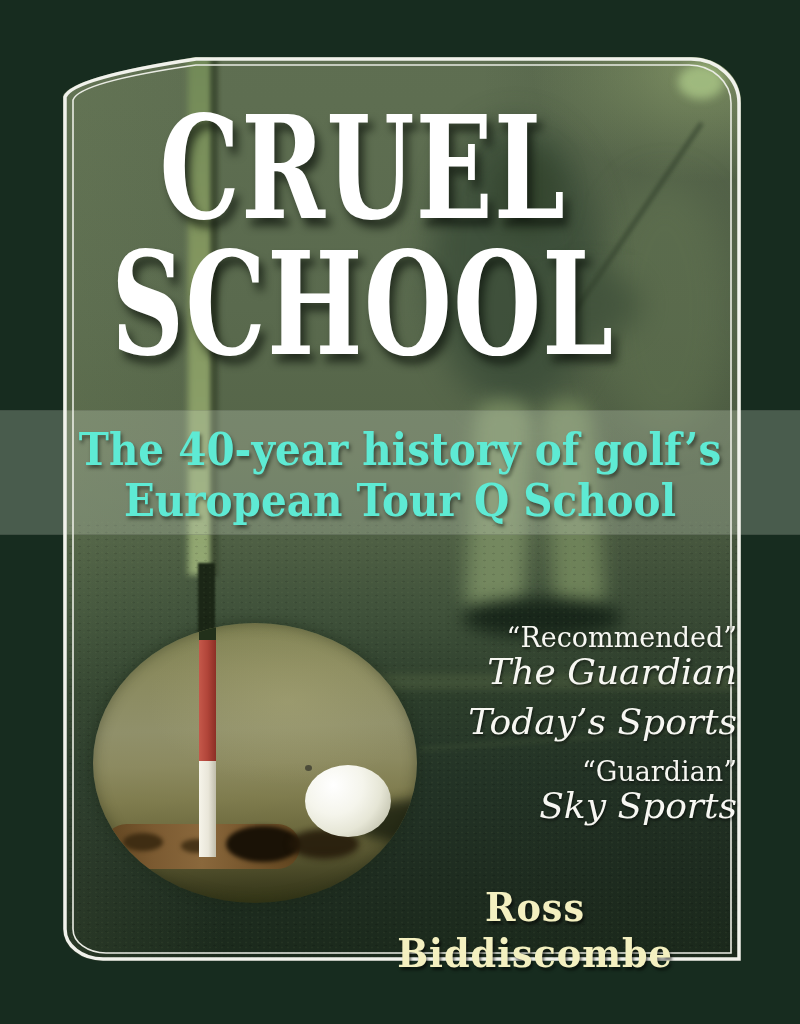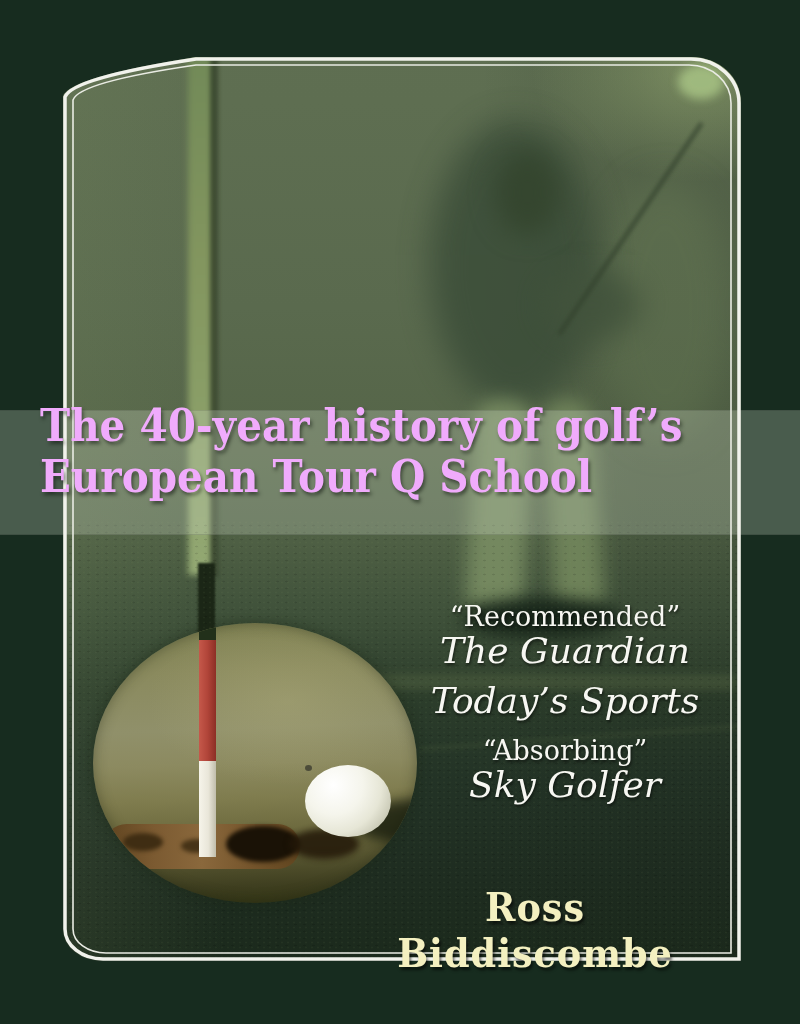--- a/index.html
+++ b/index.html
@@ -63,24 +63,24 @@
   
   .band{position:absolute;left:0;top:410px;width:800px;height:123px;z-index:3;
     background:rgba(212,220,204,0.27);
     border-top:1px solid rgba(0,0,0,0.10);border-bottom:1px solid rgba(0,0,0,0.12);}
   
   .frame-svg{position:absolute;inset:0;z-index:5;pointer-events:none;}
   
   .title{position:absolute;left:0;top:100px;width:726px;z-index:6;text-align:center;color:#ffffff;}
   .title-line{font-size:142px;line-height:136px;font-weight:bold;transform:scaleX(0.71);transform-origin:50% 50%;
     letter-spacing:2px;text-shadow:7px 8px 10px rgba(8,14,8,0.65);}
-  .subtitle{position:absolute;left:0;top:400px;width:800px;z-index:6;color:#f0abfc;}
+  .subtitle{position:absolute;left:0;top:424px;width:800px;z-index:6;text-align:center;color:#5eead4;}
   .subtitle-line{font-size:45px;line-height:51px;font-weight:bold;transform:scaleX(0.90);transform-origin:50% 50%;
     text-shadow:2px 3px 4px rgba(10,15,10,0.5);}
-  .quotes{position:absolute;left:393px;top:600px;width:344px;z-index:6;text-align:center;color:#f7f7f2;}
+  .quotes{position:absolute;left:393px;top:621px;width:344px;z-index:6;text-align:right;color:#f7f7f2;}
   .quote-group{margin-bottom:16px;}
   .quote-text{font-size:27px;line-height:34px;text-shadow:1px 2px 3px rgba(0,0,0,0.55);}
   .quote-source{font-size:36px;line-height:34px;font-style:italic;text-shadow:1px 2px 3px rgba(0,0,0,0.55);}
   .author{position:absolute;left:330px;top:884px;width:410px;z-index:6;text-align:center;color:#f4f0c0;
     font-size:39px;font-weight:bold;transform:scaleX(0.94);transform-origin:50% 50%;
     text-shadow:2px 3px 3px rgba(0,0,0,0.55);letter-spacing:1px;}
 </style>
 </head>
 <body>
 
@@ -119,35 +119,39 @@
     </div>
   </div>
 
   <div class="band"></div>
 
   <svg class="frame-svg" width="800" height="1024" viewBox="0 0 800 1024">
     <path d="M 196 59 H 691 A 48 44 0 0 1 739 103 V 959 H 103 A 38 30 0 0 1 65 929 V 97 Q 72 78 196 59 Z" fill="none" stroke="#f1f2ec" stroke-width="3.5"></path>
     <path d="M 196 65 H 689 A 42 38 0 0 1 731 103 V 953 H 106 A 33 24 0 0 1 73 929 V 100 Q 79 82 196 65 Z" fill="none" stroke="#e9ebe3" stroke-width="1.6"></path>
   </svg>
 
+  <div class="title">
+    <div class="title-line">CRUEL</div>
+    <div class="title-line">SCHOOL</div>
+  </div>
 
   <div class="subtitle">
     <div class="subtitle-line">The 40-year history of golf’s</div>
     <div class="subtitle-line">European Tour Q School</div>
   </div>
 
   <div class="quotes">
     <div class="quote-group">
       <div class="quote-text">“Recommended”</div>
       <div class="quote-source">The Guardian</div>
     </div>
     <div class="quote-group">
       <div class="quote-source">Today’s Sports</div>
     </div>
     <div class="quote-group">
-      <div class="quote-text">“Absorbing”</div>
-      <div class="quote-source">Sky Golfer</div>
+      <div class="quote-text">“Guardian”</div>
+      <div class="quote-source">Sky Sports</div>
     </div>
   </div>
 
   <div class="author">Ross Biddiscombe</div>
 
 </div>
 
 </body></html>

